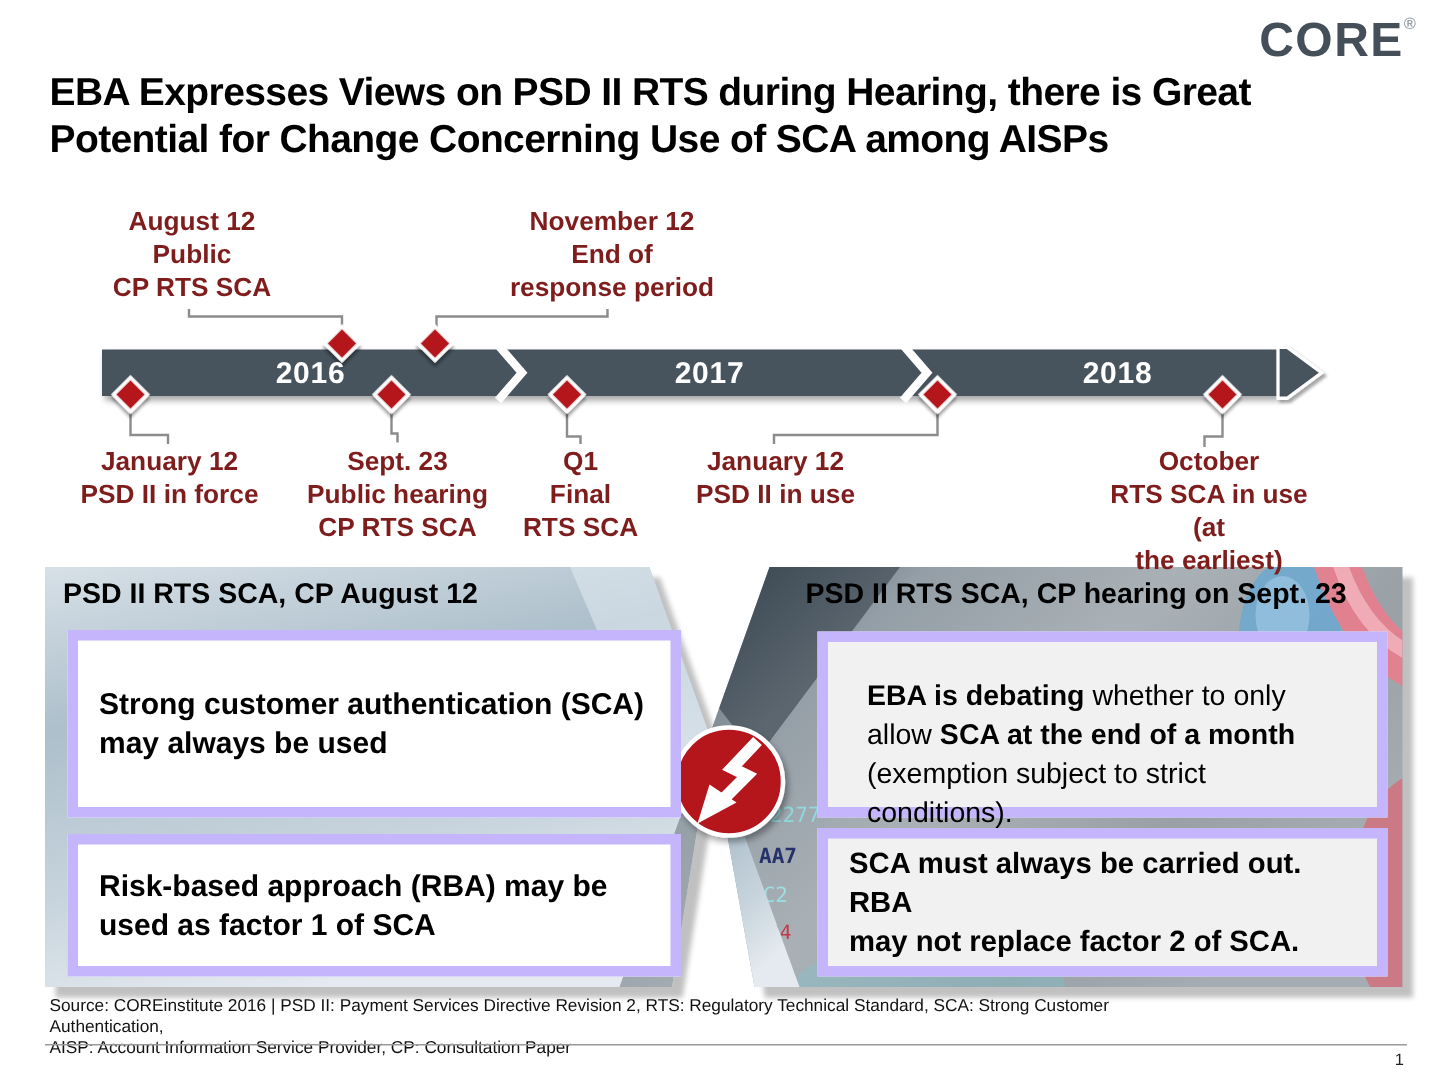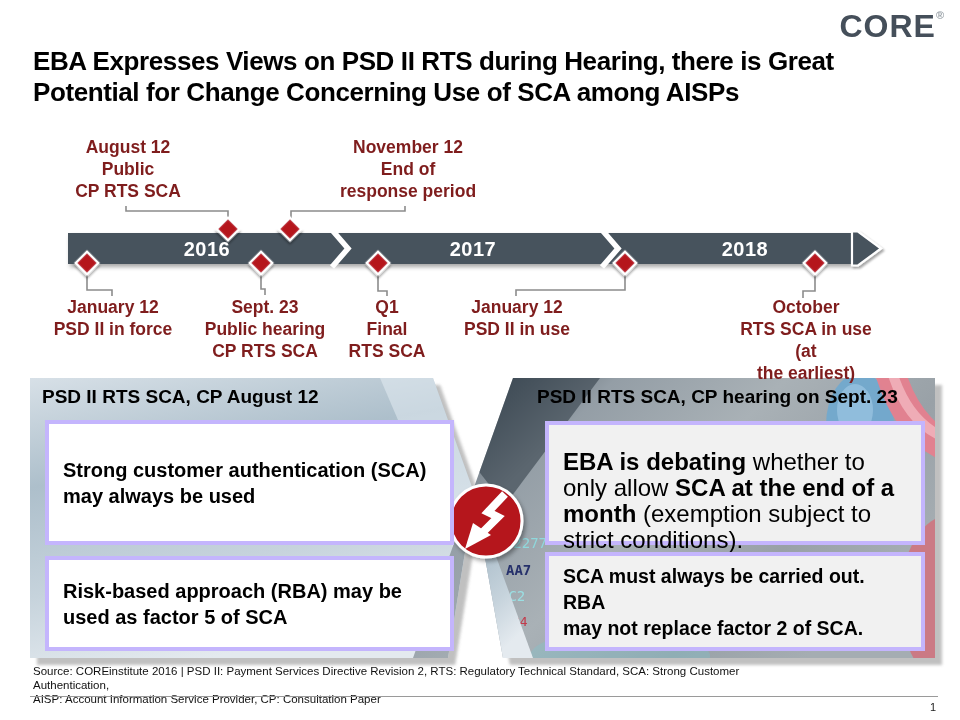--- a/index.html
+++ b/index.html
@@ -10,25 +10,25 @@
   .logo{position:absolute;top:8px;right:16px;z-index:3;font-weight:bold;font-size:32px;
         letter-spacing:1px;color:#454f5a;margin-left:28px;}
   .logo sup{font-size:11px;color:#98a0a7;font-weight:bold;vertical-align:18px;letter-spacing:0;}
   .title{position:absolute;left:33px;top:46px;width:912px;margin:0;z-index:3;
          font-size:26px;line-height:31px;font-weight:bold;letter-spacing:-0.4px;color:#000;}
   .year{position:absolute;top:238px;transform:translateX(-50%);z-index:3;color:#fff;
         font-weight:bold;font-size:20px;letter-spacing:.5px;}
   .ms{position:absolute;transform:translateX(-50%);text-align:center;z-index:3;
       font-weight:bold;font-size:17.5px;line-height:22px;color:#7f1d1d;}
   .panel-header{position:absolute;z-index:3;font-weight:bold;font-size:19px;line-height:22px;color:#000;}
-  .box{position:absolute;z-index:3;border:4px solid #c4b5fd;box-sizing:border-box;
+  .box{position:absolute;z-index:3;border:7px solid #c4b5fd;box-sizing:border-box;
        display:flex;align-items:center;padding:0 14px;font-size:20px;font-weight:bold;line-height:26px;}
   .box.white{background:#ffffff;}
   .box.gray{background:#f1f1f1;}
-  .box.topalign{align-items:flex-start;padding-top:24px;font-weight:normal;font-size:24px;}
+  .box.topalign{align-items:flex-start;padding-top:24px;font-weight:normal;font-size:19px;padding-left:26px;}
   .box .b{font-weight:bold;}
   .source{position:absolute;left:33px;top:664px;width:760px;z-index:3;
           font-size:11.5px;line-height:14px;color:#111;}
   .rule{position:absolute;left:30px;right:22px;top:696px;border-top:1px solid #9a9a9a;z-index:3;}
   .pagenum{position:absolute;right:24px;top:701px;z-index:3;font-size:11px;color:#222;}
   .digit{font-family:"DejaVu Sans Mono",monospace;}
 </style>
 </head>
 <body>
 
@@ -180,21 +180,21 @@
   <div class="ms pre" style="left:517px;top:296px">January 12
 PSD II in use</div>
   <div class="ms pre" style="left:806px;top:296px">October
 RTS SCA in use (at
 the earliest)</div>
 
   <div class="panel-header" style="left:42px;top:386px">PSD II RTS SCA, CP August 12</div>
   <div class="box white pre" style="left:45px;top:420px;width:409px;height:125px">Strong customer authentication (SCA)
 may always be used</div>
   <div class="box white pre" style="left:45px;top:556px;width:409px;height:95px">Risk-based approach (RBA) may be
-used as factor 5 of SCA</div>
+used as factor 1 of SCA</div>
 
   <div class="panel-header" style="left:537px;top:386px">PSD II RTS SCA, CP hearing on Sept. 23</div>
   <div class="box gray topalign" style="left:545px;top:421px;width:380px;height:124px;line-height:26px;display:block"><span class="b">EBA is debating</span><span> whether to only allow </span><span class="b">SCA at the end of a month</span><span> (exemption subject to strict conditions).</span></div>
   <div class="box gray pre" style="left:545px;top:552px;width:380px;height:99px;font-size:19.5px">SCA must always be carried out. RBA
 may not replace factor 2 of SCA.</div>
 
   <div class="source">
     <div>Source: COREinstitute 2016 | PSD II: Payment Services Directive Revision 2, RTS: Regulatory Technical Standard, SCA: Strong Customer Authentication,</div>
     <div>AISP: Account Information Service Provider, CP: Consultation Paper</div>
   </div>

